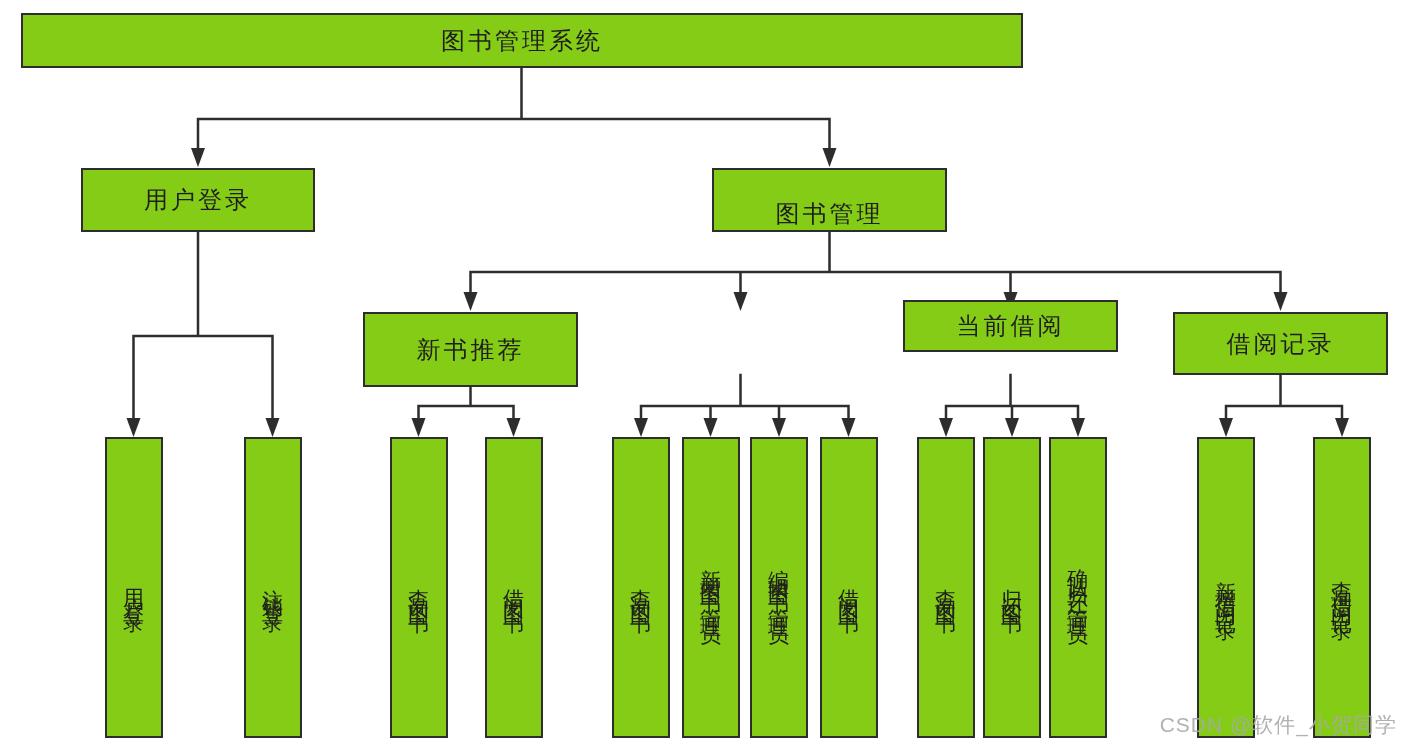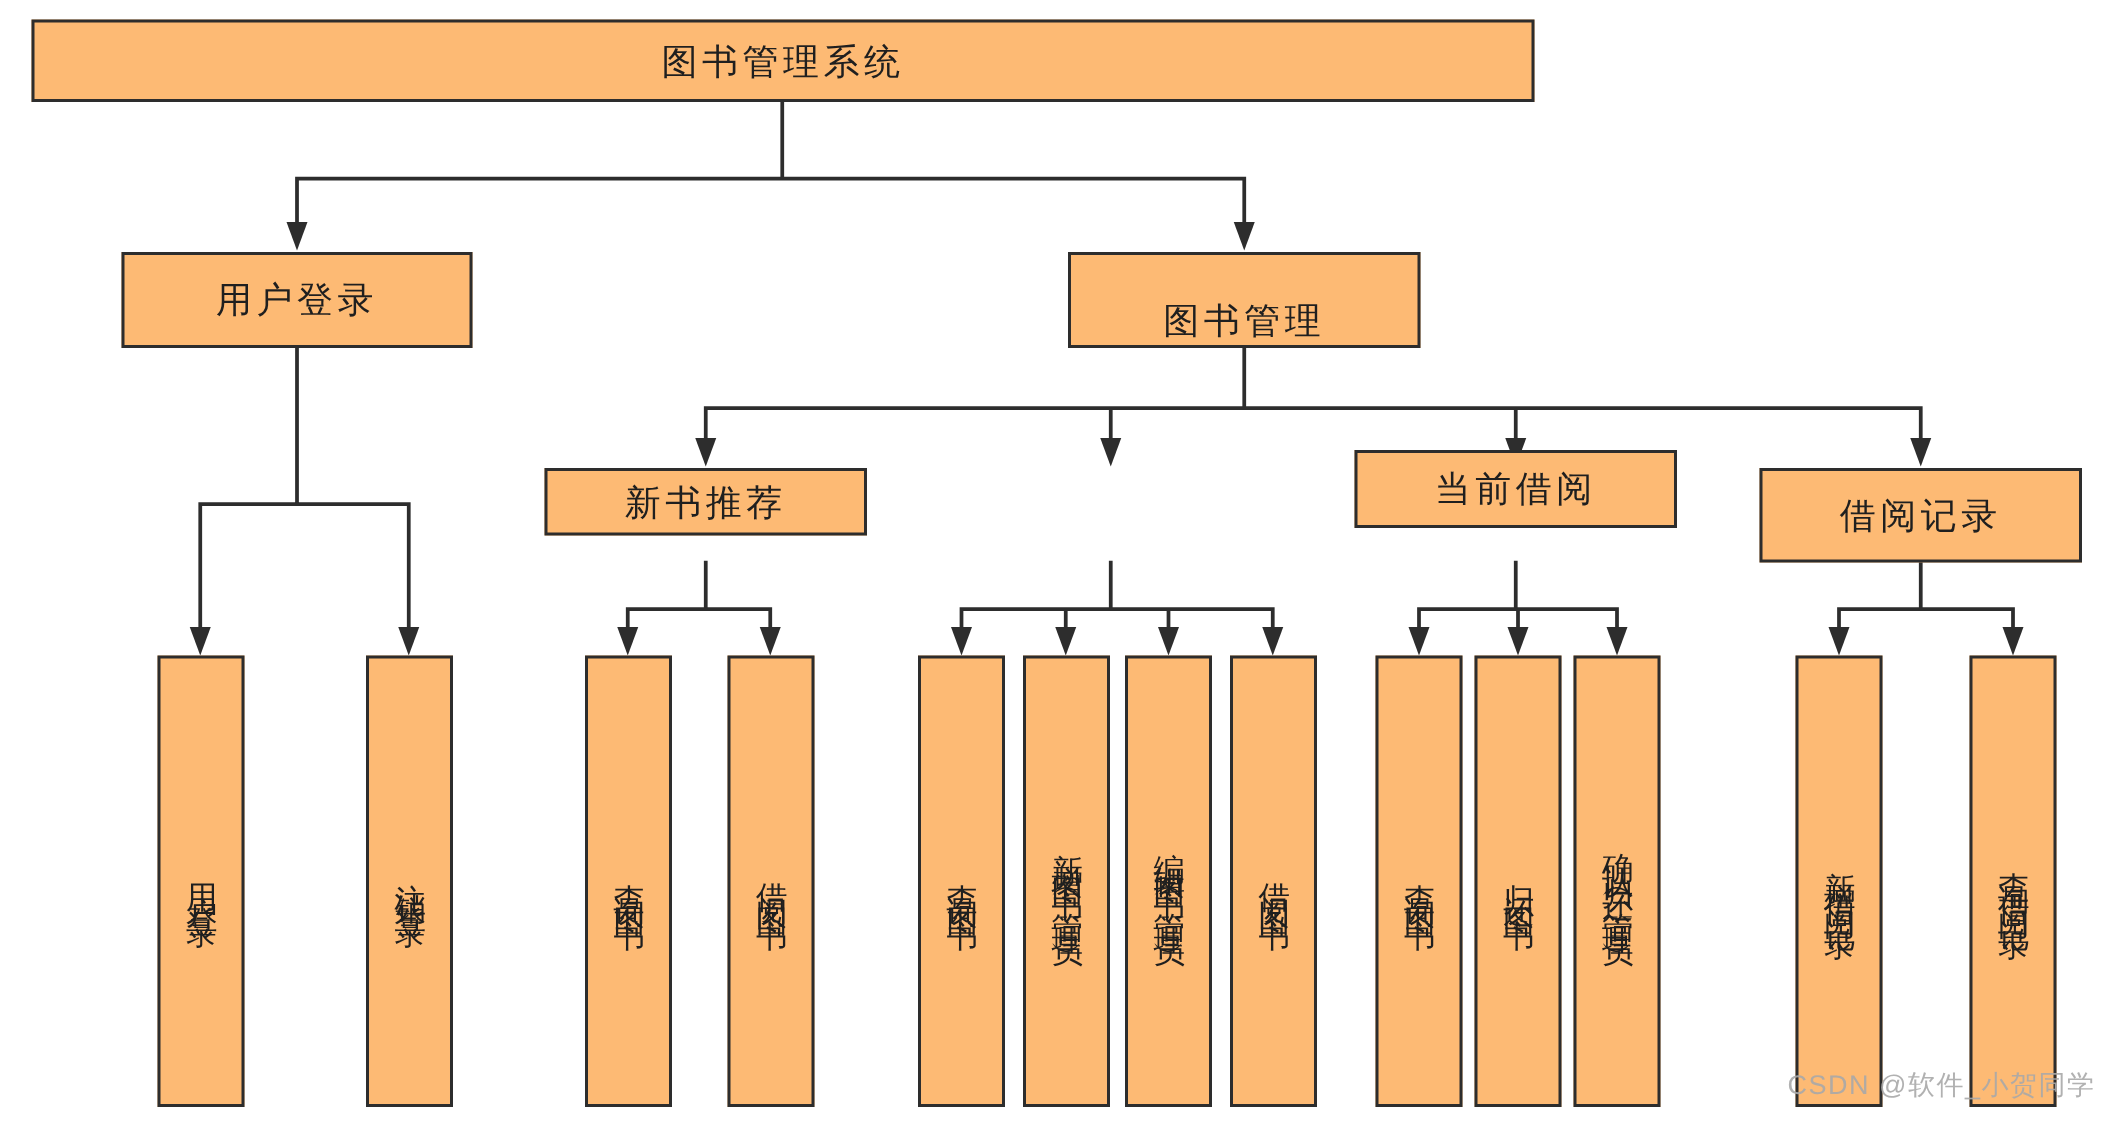--- a/index.html
+++ b/index.html
@@ -17,21 +17,21 @@
   }
   #wires {
     position: absolute;
     left: 0;
     top: 0;
     z-index: 1;
   }
   .box {
     position: absolute;
     box-sizing: border-box;
-    background: #fdba74;
+    background: #84cc16;
     border: 2.5px solid #2d2d2d;
     display: flex;
     align-items: center;
     justify-content: center;
     color: #1f1f1f;
     z-index: 2;
     text-align: center;
   }
   .h-label {
     font-size: 24px;
@@ -44,21 +44,21 @@
     font-size: 21px;
     letter-spacing: 8px;
     line-height: 1;
     padding: 4px 0;
   }
   
   #node-root        { left: 21px;   top: 13px;  width: 1002px; height: 55px; }
   #node-login       { left: 81px;   top: 168px; width: 234px;  height: 64px; }
   #node-bookmgmt    { left: 712px;  top: 168px; width: 235px;  height: 64px; align-items: flex-end; }
 
-  #node-newbook     { left: 363px;  top: 312px; width: 215px;  height: 45px; align-items: center; }
+  #node-newbook     { left: 363px;  top: 312px; width: 215px;  height: 75px; align-items: center; }
   #node-borrow      { left: 633px;  top: 312px; width: 215px;  height: 63px; }
   #node-current     { left: 903px;  top: 300px; width: 215px;  height: 52px; }
   #node-records     { left: 1173px; top: 312px; width: 215px;  height: 63px; }
 
   .leaf { top: 437px; width: 58px; height: 301px; }
   #leaf-user-login     { left: 105px; }
   #leaf-logout         { left: 244px; }
   #leaf-nb-query       { left: 390px; }
   #leaf-nb-borrow      { left: 485px; }
   #leaf-bw-query       { left: 612px; }
@@ -69,21 +69,21 @@
   #leaf-cu-return      { left: 983px; }
   #leaf-cu-confirm     { left: 1049px; }
   #leaf-rc-add         { left: 1197px; }
   #leaf-rc-query       { left: 1313px; }
 
   #watermark {
     position: absolute;
     right: 8px;
     top: 711px;
     z-index: 5;
-    font-size: 18px;
+    font-size: 21px;
     color: rgba(168, 168, 168, 0.9);
     letter-spacing: 1px;
     white-space: nowrap;
   }
 </style>
 </head>
 <body>
 
 <div id="canvas">
 

